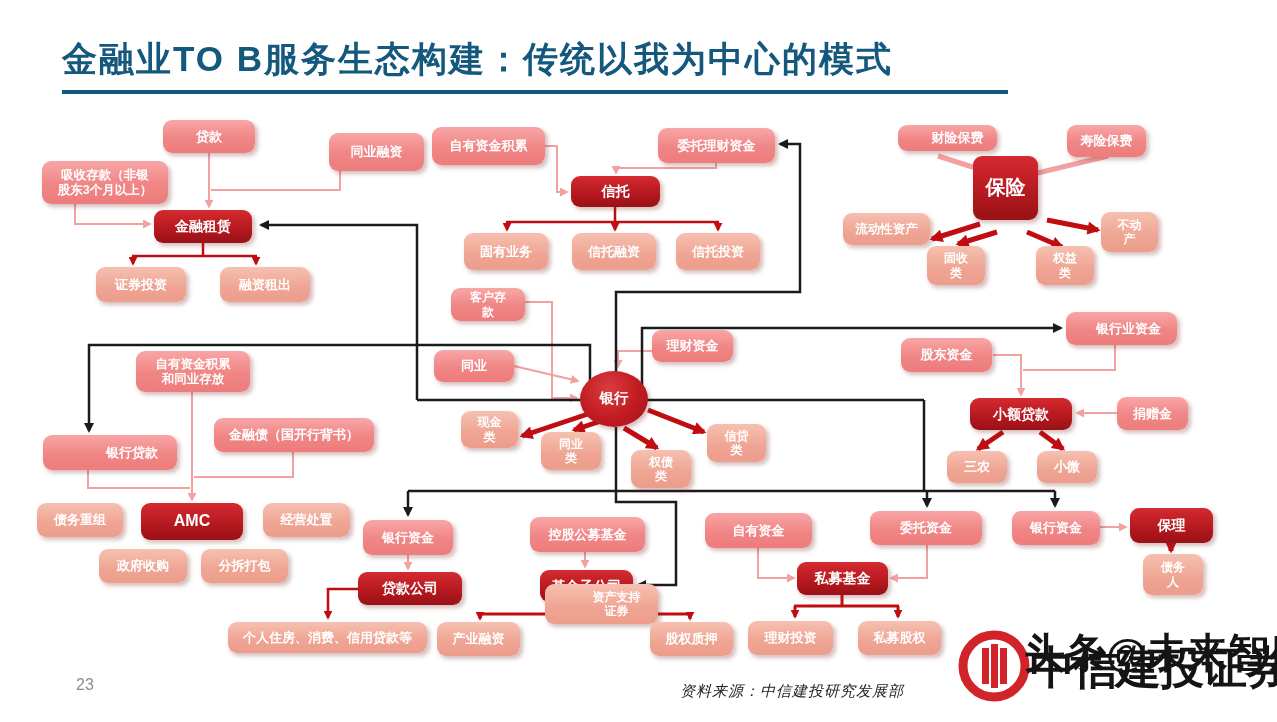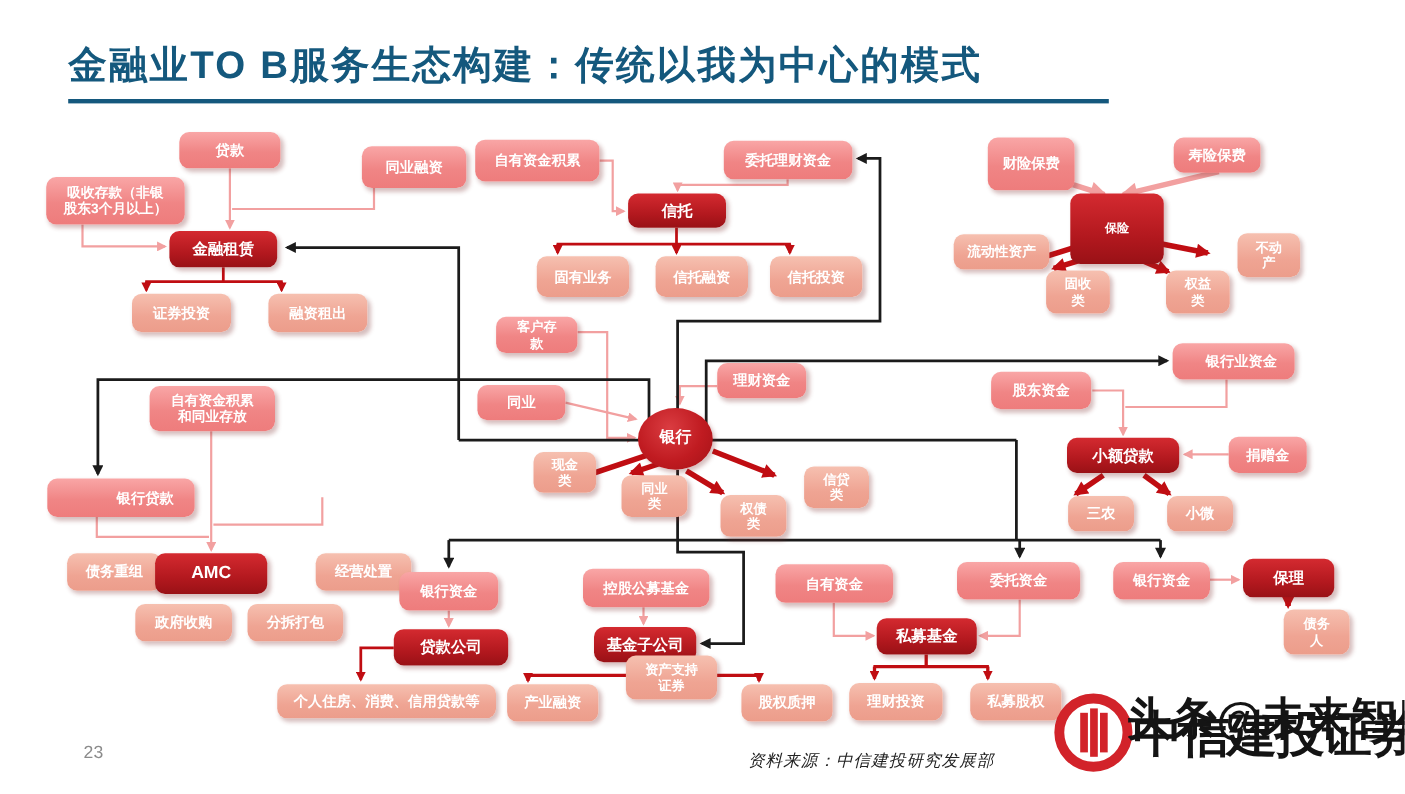--- a/index.html
+++ b/index.html
@@ -7,21 +7,21 @@
          font-family:"Liberation Sans","DejaVu Sans",sans-serif;}
   .page-title{position:absolute;left:62px;top:36px;font-size:35px;font-weight:800;
               letter-spacing:2px;color:#14587d;white-space:nowrap;}
   .title-rule{position:absolute;left:62px;top:90px;width:946px;height:4px;background:#14587d;}
   .edges-svg{position:absolute;left:0;top:0;z-index:1;}
   .nodes-layer{position:absolute;left:0;top:0;width:100%;height:100%;z-index:2;pointer-events:none;}
   .node{position:absolute;display:flex;align-items:center;justify-content:center;text-align:center;
         color:#fff;font-weight:bold;font-size:13px;line-height:1.18;border-radius:9px;
         box-shadow:2.5px 3px 4px rgba(120,40,40,.30);white-space:pre-line;pointer-events:auto;}
   .node.src{background:linear-gradient(180deg,#f9a6a6 0%,#f08585 55%,#ee7c7c 100%);}
-  .node.leaf{background:linear-gradient(180deg,#f6c0b0 0%,#efa493 60%,#ec9d8b 100%);margin-left:24px;}
+  .node.leaf{background:linear-gradient(180deg,#f6c0b0 0%,#efa493 60%,#ec9d8b 100%);}
   .node.hub{background:linear-gradient(180deg,#d42a30 0%,#b2181e 62%,#991116 100%);}
   .node.hub-ellipse{border-radius:50%;
         background:radial-gradient(circle at 42% 32%,#da3c41 0%,#c01b21 55%,#a31217 100%);}
   .pagenum{position:absolute;left:76px;top:676px;font-size:16px;color:#8b8b8b;}
   .source-note{position:absolute;left:680px;top:682px;font-size:15px;color:#222;
                font-family:"Liberation Serif","DejaVu Serif",serif;font-style:italic;letter-spacing:1px;}
   .watermark{position:absolute;left:958px;top:622px;width:320px;height:92px;z-index:5;}
   .wm-logo{position:absolute;left:0;top:8px;}
   .wm-back{position:absolute;left:72px;top:16px;font-size:45px;font-weight:900;color:#141414;
            letter-spacing:-2px;white-space:nowrap;}
@@ -138,51 +138,52 @@
       <div class="node src" style="left: 652px; top: 330px; width: 81px; height: 32px;">理财资金</div>
       <div class="node hub-ellipse" style="left: 580px; top: 371px; width: 68px; height: 56px; font-size: 14.5px;">银行</div>
       <div class="node leaf" style="left: 461px; top: 411px; width: 57px; height: 37px; font-size: 12px;">现金
 类</div>
       <div class="node leaf" style="left: 541px; top: 432px; width: 60px; height: 38px; font-size: 12px;">同业
 类</div>
       <div class="node leaf" style="left: 631px; top: 450px; width: 60px; height: 38px; font-size: 12px;">权债
 类</div>
       <div class="node leaf" style="left: 707px; top: 424px; width: 59px; height: 38px; font-size: 12px;">信贷
 类</div>
-      <div class="node src" style="left: 898px; top: 125px; width: 79px; height: 48px;">财险保费</div>
+      <div class="node src" style="left: 898px; top: 125px; width: 79px; height: 26px; padding-left: 20px;">财险保费</div>
       <div class="node src" style="left: 1067px; top: 125px; width: 79px; height: 32px;">寿险保费</div>
-      <div class="node hub" style="left: 973px; top: 176px; width: 85px; height: 64px; font-size: 11px;">保险</div>
+      <div class="node hub" style="left: 973px; top: 156px; width: 65px; height: 64px; font-size: 20px;">保险</div>
       <div class="node leaf" style="left: 843px; top: 213px; width: 87px; height: 32px; font-size: 12.5px;">流动性资产</div>
       <div class="node leaf" style="left: 927px; top: 246px; width: 58px; height: 39px; font-size: 12px;">固收
 类</div>
       <div class="node leaf" style="left: 1036px; top: 246px; width: 58px; height: 39px; font-size: 12px;">权益
 类</div>
       <div class="node leaf" style="left: 1101px; top: 212px; width: 57px; height: 40px; font-size: 12px;">不动
 产</div>
       <div class="node src" style="left: 1066px; top: 312px; width: 97px; height: 33px; padding-left: 14px;">银行业资金</div>
       <div class="node src" style="left: 901px; top: 338px; width: 91px; height: 34px;">股东资金</div>
       <div class="node hub" style="left: 970px; top: 398px; width: 102px; height: 32px; font-size: 14px;">小额贷款</div>
       <div class="node src" style="left: 1117px; top: 397px; width: 71px; height: 33px;">捐赠金</div>
       <div class="node leaf" style="left: 947px; top: 451px; width: 60px; height: 32px;">三农</div>
       <div class="node leaf" style="left: 1037px; top: 451px; width: 60px; height: 32px;">小微</div>
       <div class="node src" style="left: 136px; top: 351px; width: 114px; height: 41px; font-size: 12.5px;">自有资金积累
 和同业存放</div>
+      <div class="node src" style="left: 214px; top: 418px; width: 160px; height: 34px;">金融债（国开行背书）</div>
       <div class="node src" style="left: 43px; top: 435px; width: 90px; height: 35px; padding-left: 44px;">银行贷款</div>
       <div class="node leaf" style="left: 37px; top: 503px; width: 86px; height: 34px;">债务重组</div>
       <div class="node hub" style="left: 141px; top: 503px; width: 102px; height: 37px; font-size: 16px;">AMC</div>
       <div class="node leaf" style="left: 263px; top: 503px; width: 87px; height: 34px;">经营处置</div>
       <div class="node leaf" style="left: 99px; top: 549px; width: 88px; height: 34px;">政府收购</div>
       <div class="node leaf" style="left: 201px; top: 549px; width: 87px; height: 34px;">分拆打包</div>
       <div class="node src" style="left: 363px; top: 520px; width: 90px; height: 35px;">银行资金</div>
       <div class="node hub" style="left: 358px; top: 572px; width: 104px; height: 33px; font-size: 14px;">贷款公司</div>
       <div class="node leaf" style="left: 228px; top: 622px; width: 199px; height: 31px;">个人住房、消费、信用贷款等</div>
       <div class="node src" style="left: 530px; top: 517px; width: 115px; height: 35px;">控股公募基金</div>
       <div class="node hub" style="left: 540px; top: 570px; width: 93px; height: 32px; font-size: 14px;">基金子公司</div>
       <div class="node leaf" style="left: 437px; top: 622px; width: 83px; height: 34px;">产业融资</div>
-      <div class="node leaf" style="left: 545px; top: 596px; width: 83px; height: 40px; font-size: 12px;">资产支持
+      <div class="node leaf" style="left: 545px; top: 584px; width: 83px; height: 40px; font-size: 12px; padding-left: 30px;">资产支持
 证券</div>
       <div class="node leaf" style="left: 650px; top: 622px; width: 83px; height: 34px;">股权质押</div>
       <div class="node src" style="left: 870px; top: 511px; width: 112px; height: 34px;">委托资金</div>
       <div class="node src" style="left: 705px; top: 513px; width: 107px; height: 35px;">自有资金</div>
       <div class="node src" style="left: 1012px; top: 511px; width: 88px; height: 34px;">银行资金</div>
       <div class="node hub" style="left: 797px; top: 562px; width: 91px; height: 33px; font-size: 14px;">私募基金</div>
       <div class="node leaf" style="left: 748px; top: 621px; width: 85px; height: 34px;">理财投资</div>
       <div class="node leaf" style="left: 858px; top: 621px; width: 83px; height: 34px;">私募股权</div>
       <div class="node hub" style="left: 1130px; top: 508px; width: 83px; height: 35px; font-size: 14px;">保理</div>
       <div class="node leaf" style="left: 1143px; top: 554px; width: 60px; height: 41px; font-size: 12px;">债务

